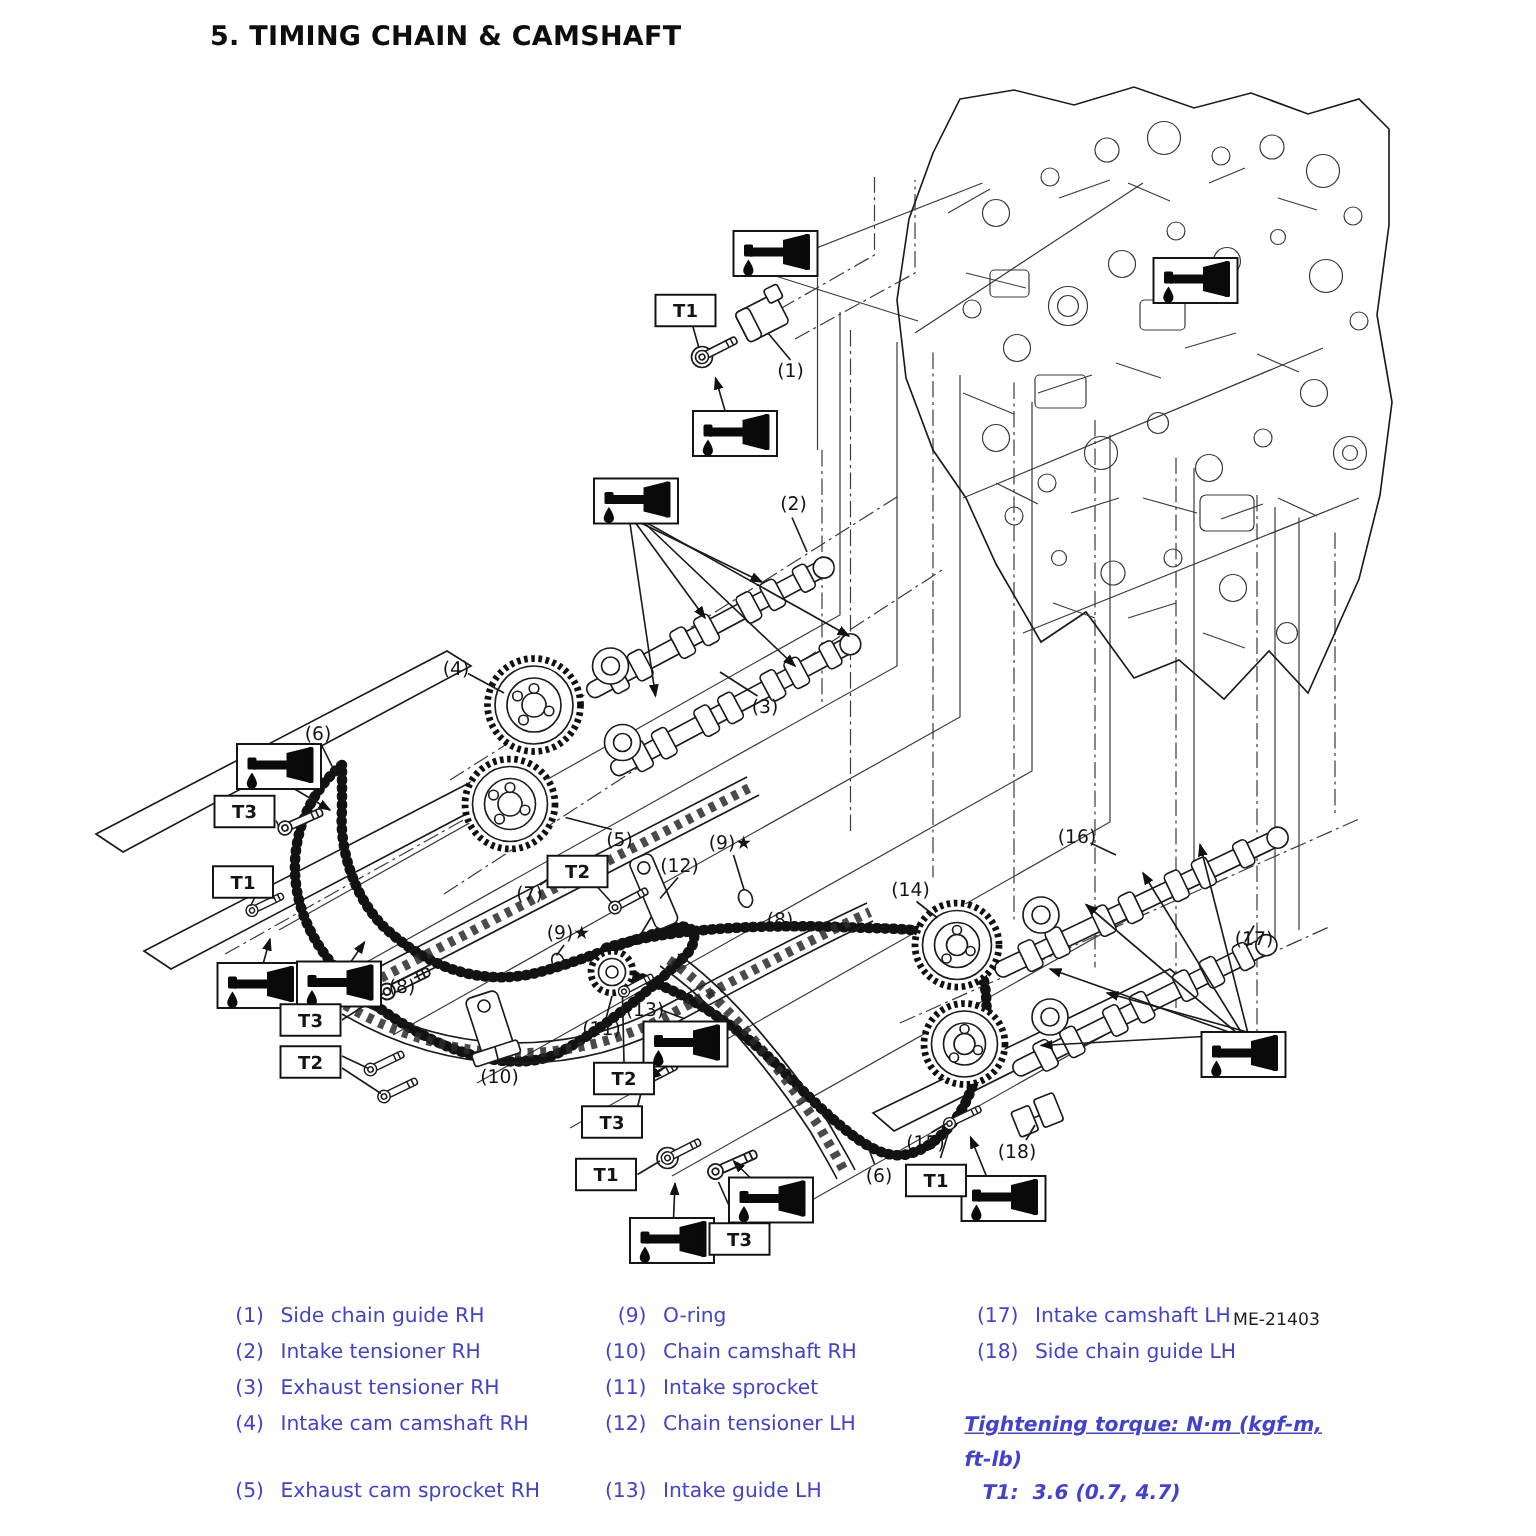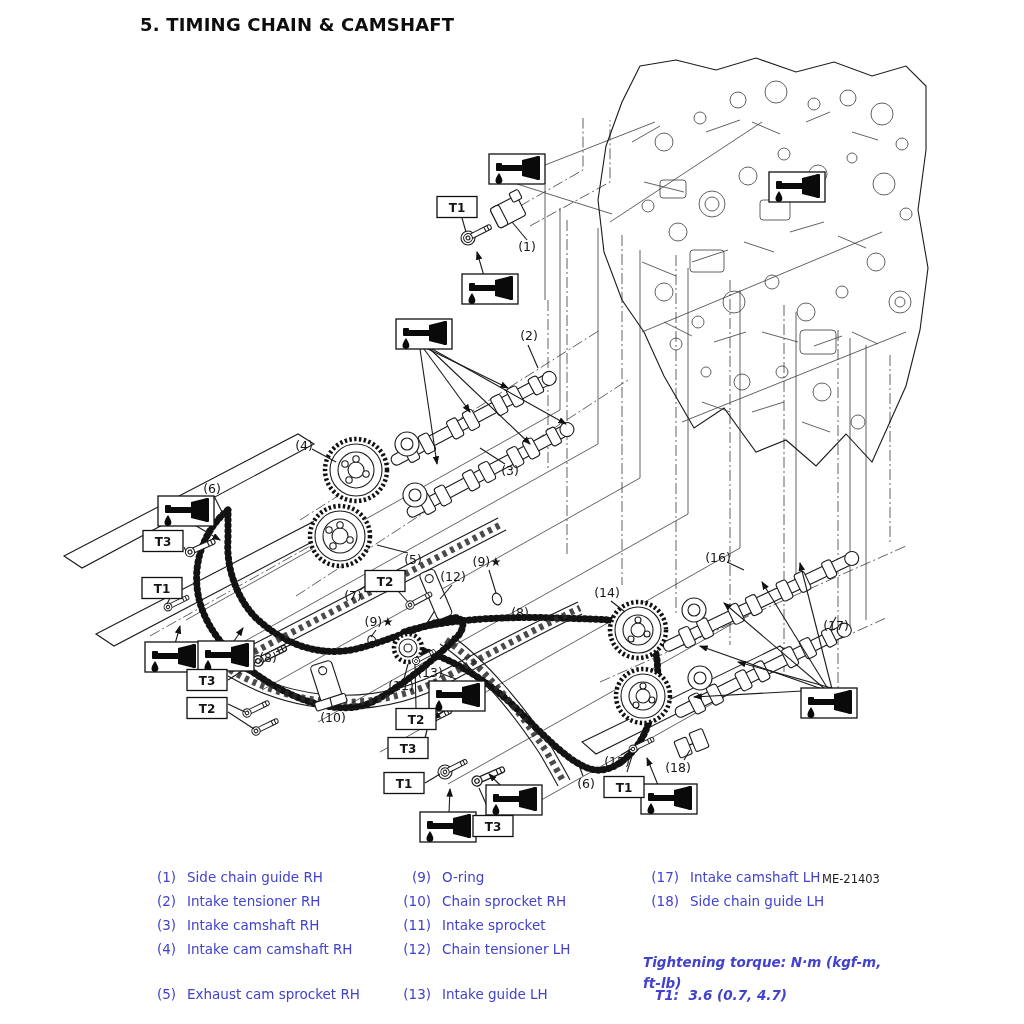--- a/index.html
+++ b/index.html
@@ -15,21 +15,21 @@
   .col{position:absolute;top:0;}
   .col1{left:0;width:250px;}
   .col2{left:255px;width:240px;}
   .col3{left:503px;width:300px;}
   .li{position:absolute;display:flex;height:20px;line-height:18px;white-space:pre;}
   .li .num{width:36px;text-align:right;flex:0 0 36px;}
   .li .txt{margin-left:11px;}
   .r0{top:0;} .r1{top:24px;} .r2{top:48px;} .r3{top:72px;} .r4{top:117px;}
   .note{position:absolute;left:0;top:74px;font-weight:bold;font-style:italic;white-space:pre;}
   .note .l{position:absolute;white-space:pre;width:300px;}
-  .nl1{top:12px;} .nl2{top:33px;} .nl3{top:45px;padding-left:12px;}
+  .nl1{top:0;text-decoration:underline;} .nl2{top:23px;} .nl3{top:45px;padding-left:12px;}
   
   .ln{stroke:#1b1b1b;stroke-width:1.1;fill:none;}
   .thin{stroke:#3a3a3a;stroke-width:0.8;fill:none;}
   .dd{stroke-dasharray:11 3 2 3;}
   .part{fill:#fff;stroke:#1b1b1b;stroke-width:1.1;}
   .chain{stroke:#121212;stroke-width:7;stroke-dasharray:0.9 4.6;stroke-linecap:round;fill:none;}
   .band{stroke:#2a2a2a;stroke-width:6.5;stroke-dasharray:4 4.5;fill:none;opacity:.85;}
   .edge{stroke:#1b1b1b;stroke-width:1.1;fill:none;}
   .teeth{fill:#fff;stroke:#111;stroke-width:4.5;stroke-dasharray:2.4 2.4;}
   .callout{font-family:"DejaVu Sans",sans-serif;font-size:12.5px;fill:#141414;text-anchor:middle;}
@@ -473,27 +473,27 @@
       <text class="callout" x="678" y="772">(18)</text>
     </g>
   </svg>
 
   <div class="figcode">ME-21403</div>
 
   <div class="legend">
     <div class="col col1">
       <div class="li r0"><span class="num">(1)</span><span class="txt">Side chain guide RH</span></div>
       <div class="li r1"><span class="num">(2)</span><span class="txt">Intake tensioner RH</span></div>
-      <div class="li r2"><span class="num">(3)</span><span class="txt">Intake camshaft RH</span></div>
+      <div class="li r2"><span class="num">(3)</span><span class="txt">Exhaust tensioner RH</span></div>
       <div class="li r3"><span class="num">(4)</span><span class="txt">Intake cam camshaft RH</span></div>
       <div class="li r4"><span class="num">(5)</span><span class="txt">Exhaust cam sprocket RH</span></div>
     </div>
     <div class="col col2">
       <div class="li r0"><span class="num">(9)</span><span class="txt">O-ring</span></div>
-      <div class="li r1"><span class="num">(10)</span><span class="txt">Chain sprocket RH</span></div>
+      <div class="li r1"><span class="num">(10)</span><span class="txt">Chain camshaft RH</span></div>
       <div class="li r2"><span class="num">(11)</span><span class="txt">Intake sprocket</span></div>
       <div class="li r3"><span class="num">(12)</span><span class="txt">Chain tensioner LH</span></div>
       <div class="li r4"><span class="num">(13)</span><span class="txt">Intake guide LH</span></div>
     </div>
     <div class="col col3">
       <div class="li r0"><span class="num">(17)</span><span class="txt">Intake camshaft LH</span></div>
       <div class="li r1"><span class="num">(18)</span><span class="txt">Side chain guide LH</span></div>
       <div class="note">
         <div class="l nl1">Tightening torque: N·m (kgf-m,</div>
         <div class="l nl2">ft-lb)</div>

